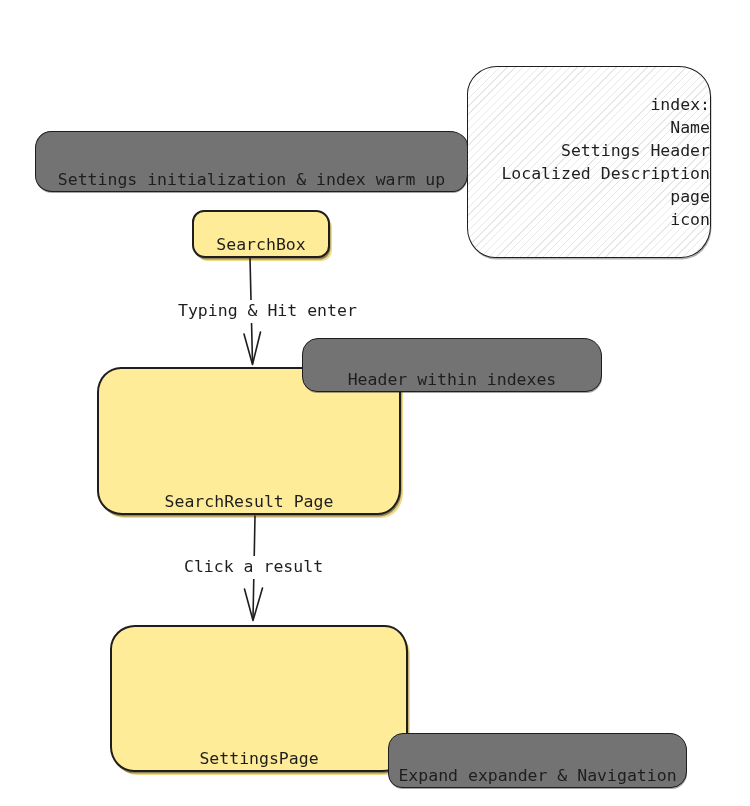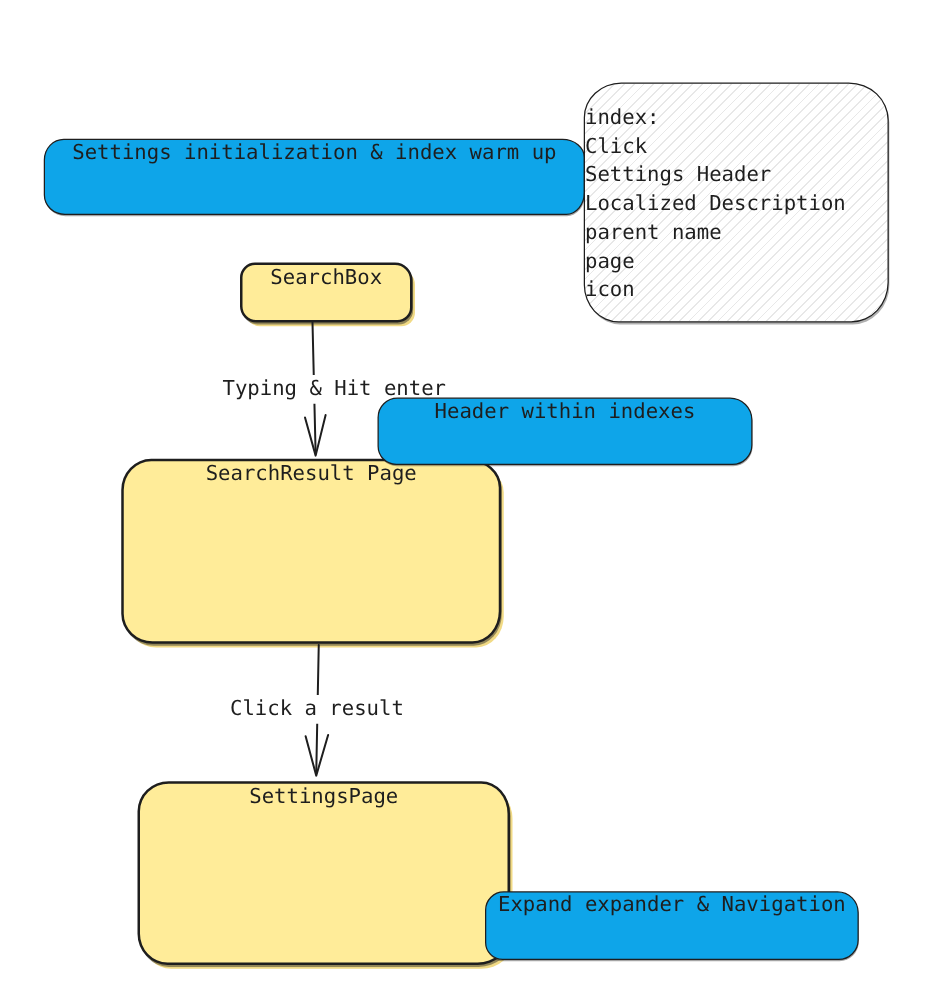--- a/index.html
+++ b/index.html
@@ -9,38 +9,39 @@
     height: 806px;
     background: #ffffff;
     overflow: hidden;
     font-family: "DejaVu Sans Mono", "Liberation Mono", monospace;
     color: #1e1e1e;
   }
   .node {
     position: absolute;
     box-sizing: border-box;
     display: flex;
-    align-items: flex-start;
+    align-items: flex-end;
     justify-content: center;
     text-align: center;
     font-size: 16.5px;
     line-height: 1.25;
     border: 1.7px solid #1e1e1e;
     white-space: nowrap;
   }
   .yellow {
     background: #ffec99;
     border-width: 2px;
     box-shadow: 1px 2px 0 -0.5px rgba(30,30,30,0.45), 3px 4px 0 -1px #f1da85;
     z-index: 1;
   }
   .gray {
-    background: #0ea5e9;
+    background: #737373;
     box-shadow: 0.5px 1.5px 0 -0.5px rgba(30,30,30,0.4);
     z-index: 4;
+    margin-top: 20px;
   }
   #settings-init {
     left: 35px; top: 111px; width: 433px; height: 61px;
     border-radius: 16px 18px 15px 17px / 17px 15px 18px 16px;
   }
   #index-note {
     left: 467px; top: 66px; width: 244px; height: 192px;
     border-radius: 30px 32px 30px 28px / 28px 30px 32px 30px;
     background: repeating-linear-gradient(135deg,
         rgba(90,90,90,0.14) 0px, rgba(90,90,90,0.14) 1px,
@@ -130,21 +131,20 @@
   <div class="node gray" id="search-within">
     <span>Header within indexes</span>
   </div>
 
   <div class="node gray" id="expand-nav">
     <span>Expand expander &amp; Navigation</span>
   </div>
 
   <div class="node" id="index-note">
     <div>index:</div>
-    <div>Click</div>
+    <div>Name</div>
     <div>Settings Header</div>
     <div>Localized Description</div>
-    <div>parent name</div>
     <div>page</div>
     <div>icon</div>
   </div>
 
 </div>
 
 </body></html>

